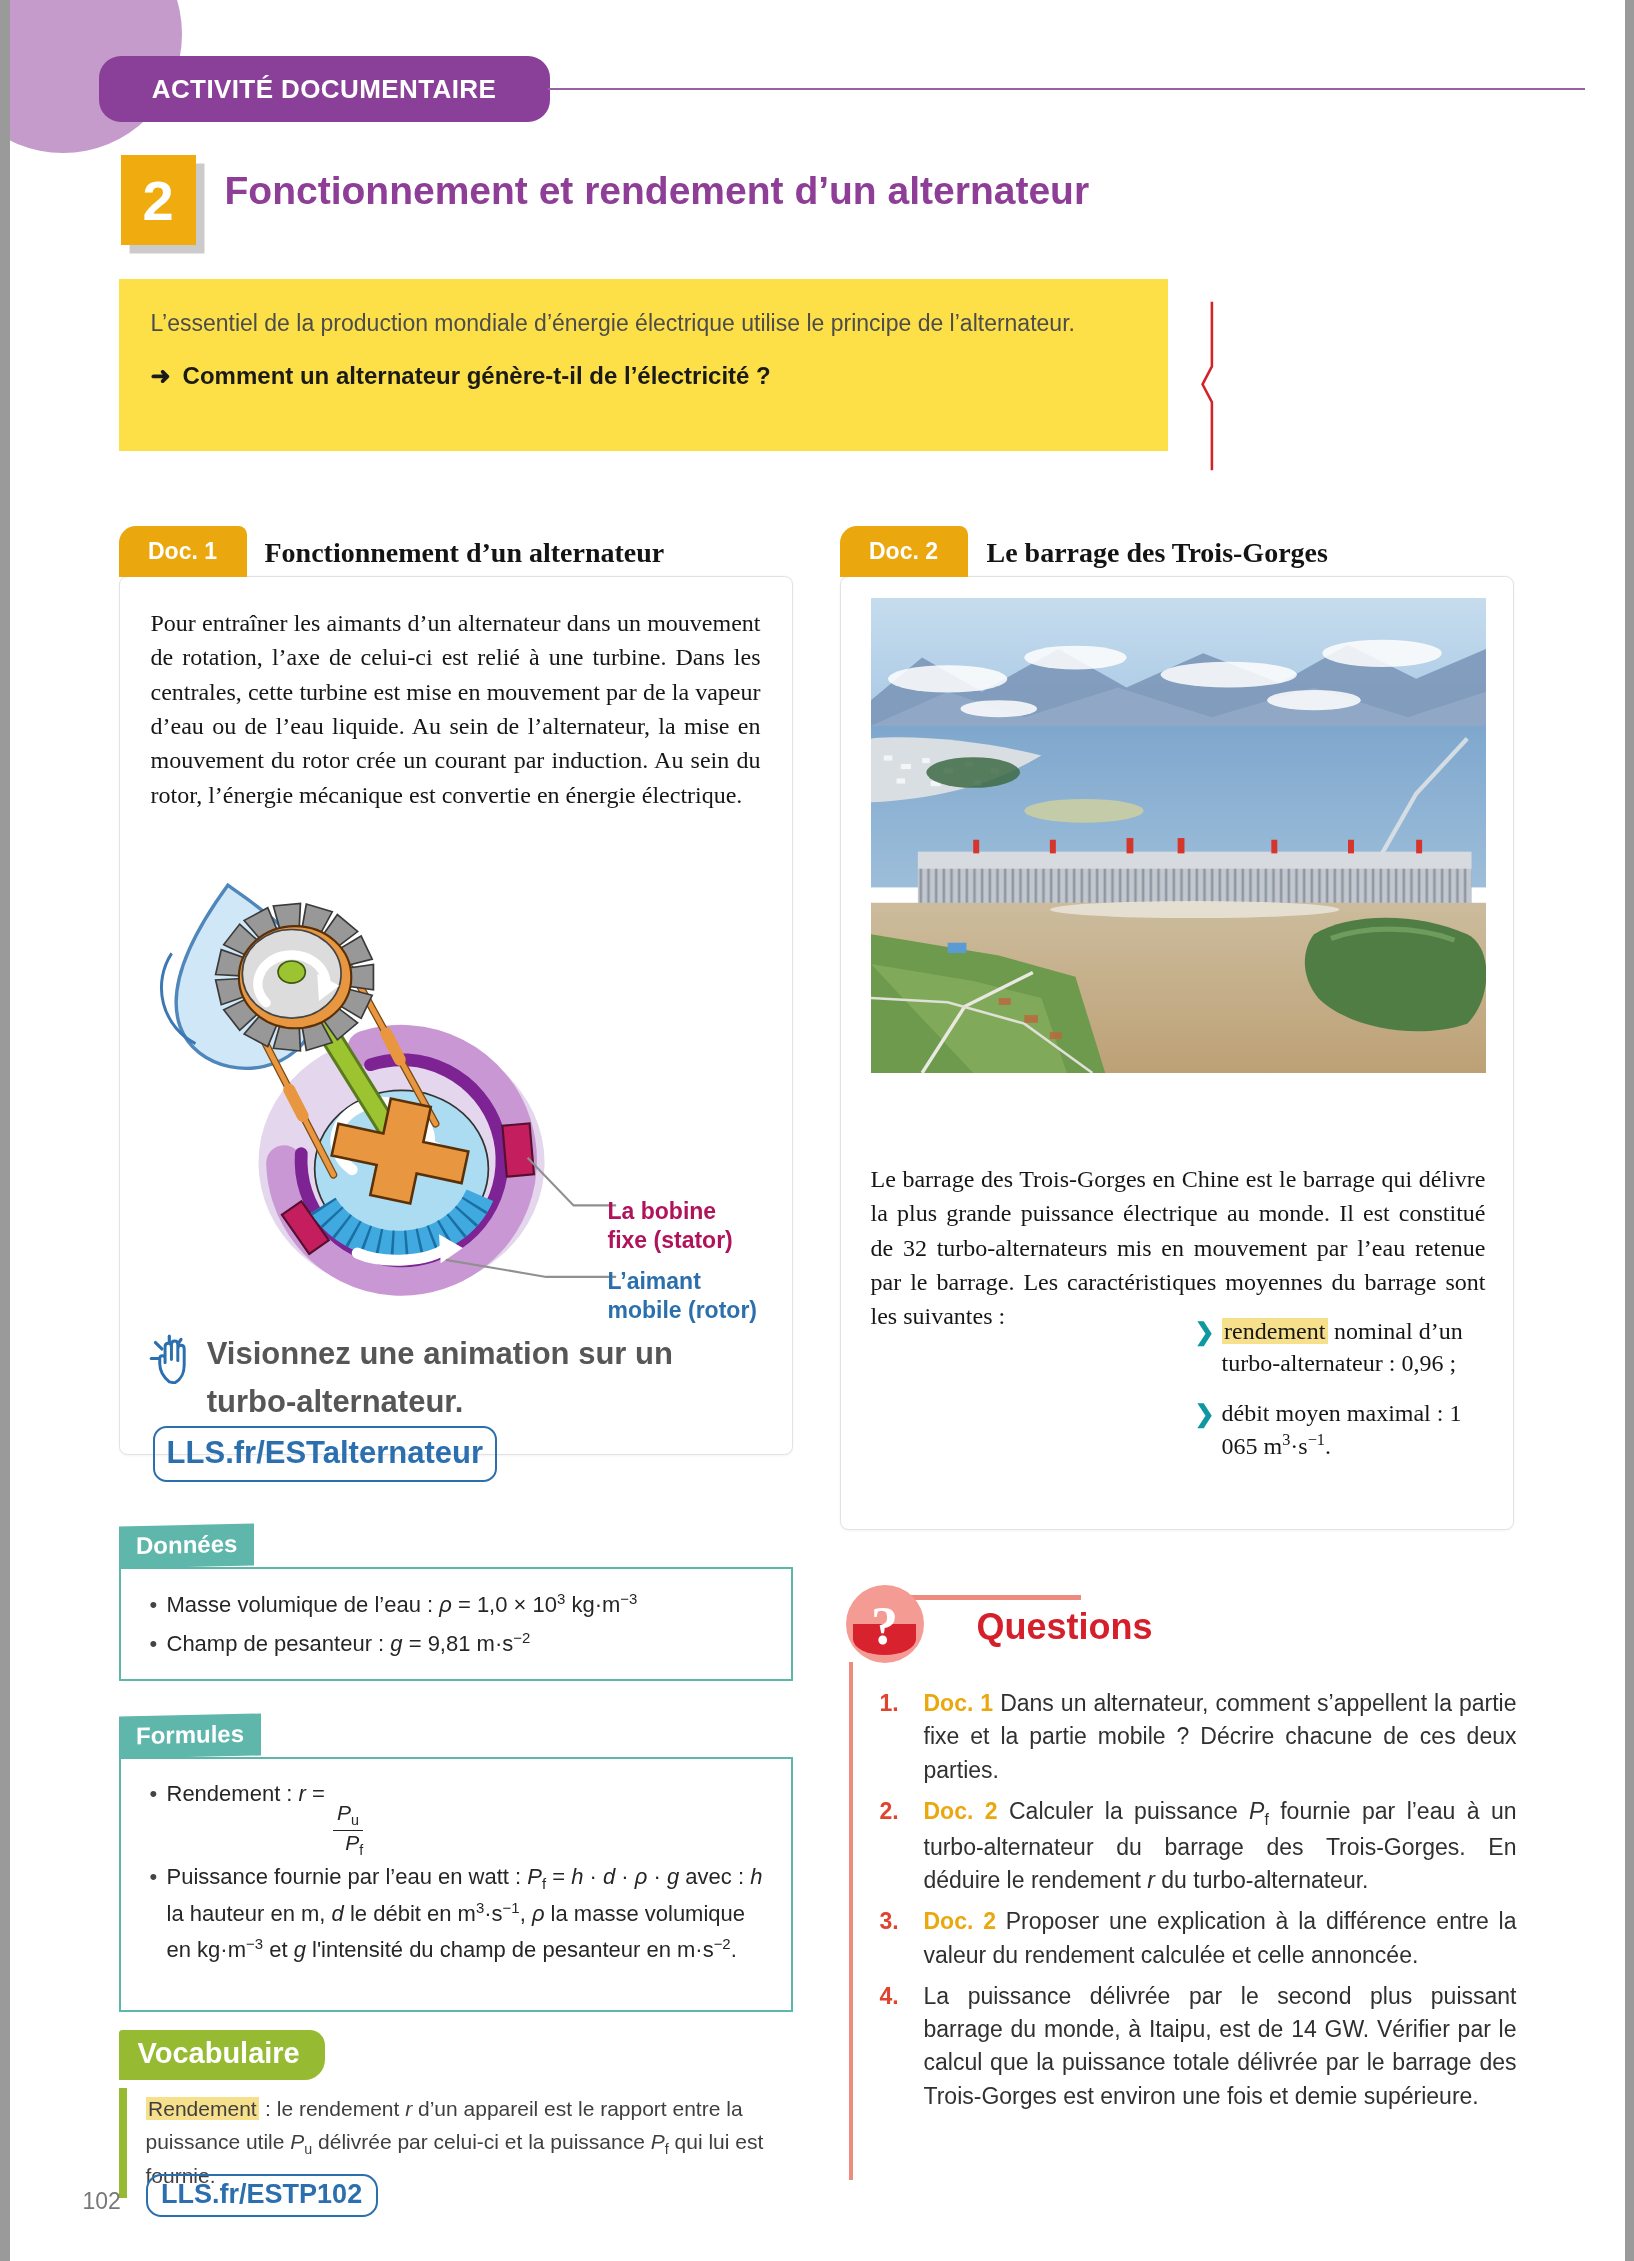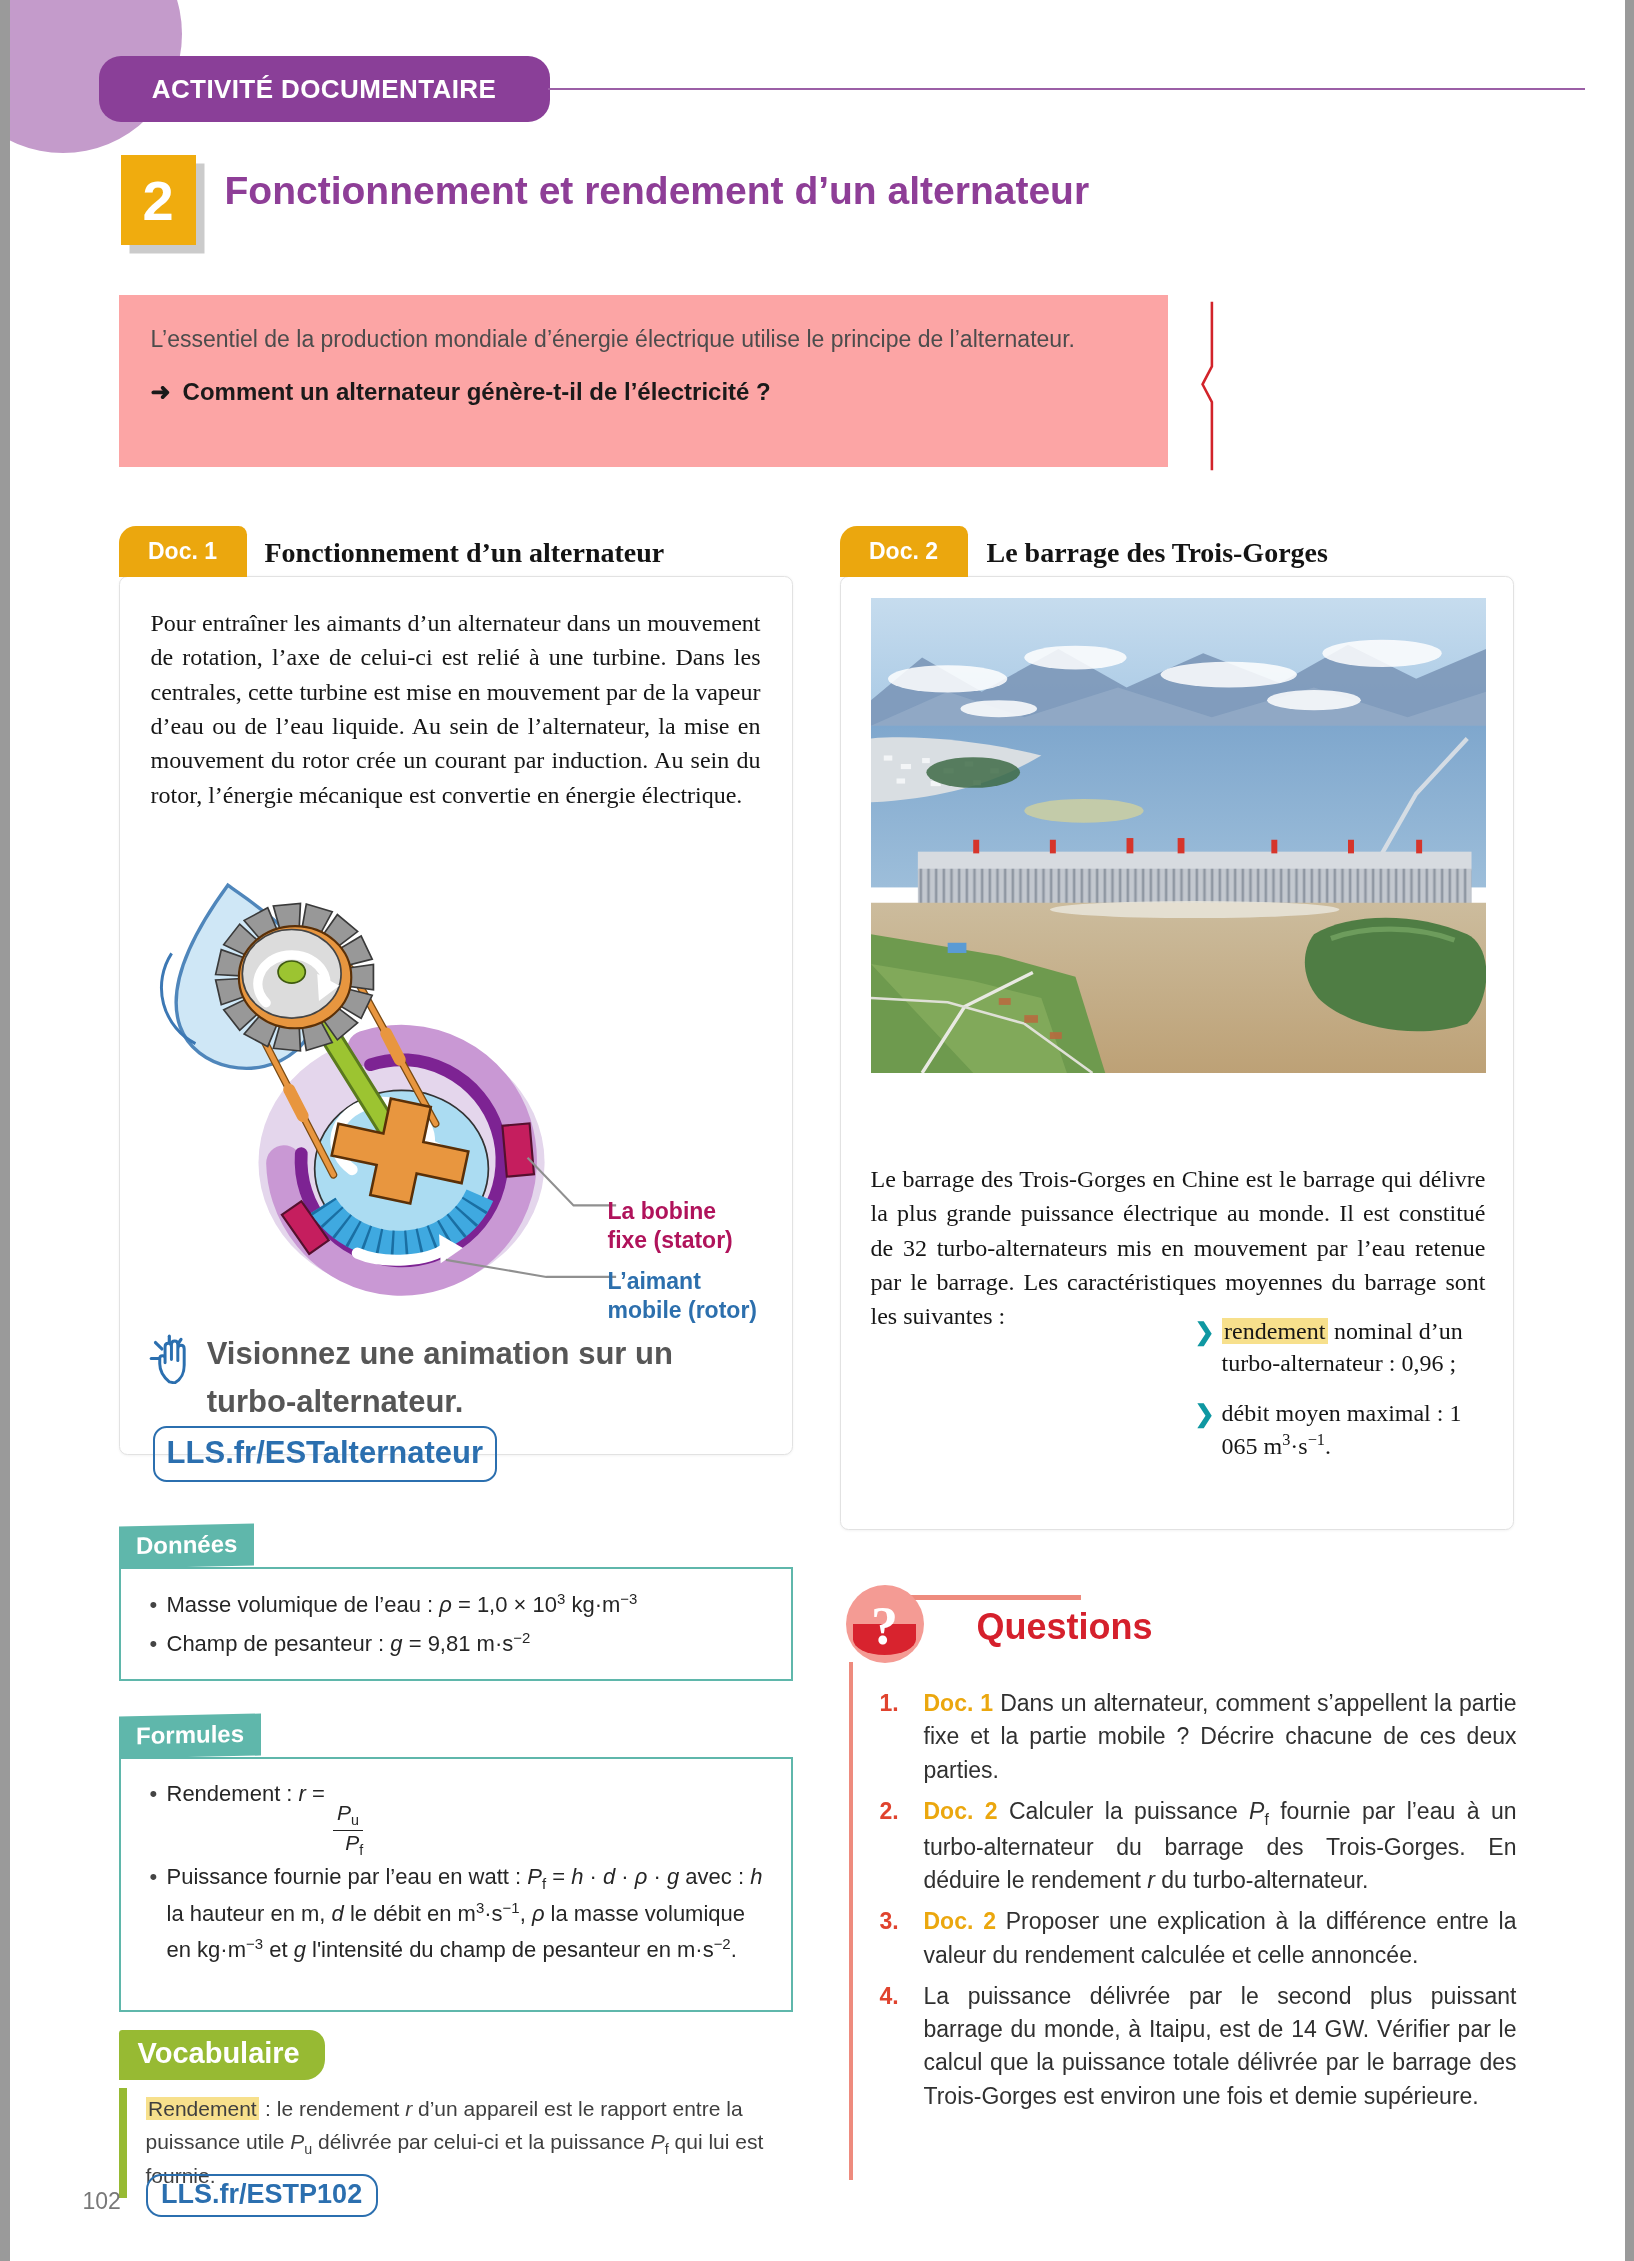--- a/index.html
+++ b/index.html
@@ -9,21 +9,21 @@
   
   .corner-blob { position:absolute; left:-66px; top:-85px; width:238px; height:238px; border-radius:50%; background:#c49bcb; }
   .act-badge { position:absolute; left:89px; top:56px; width:451px; height:66px; background:#8a3f98; border-radius:22px;
                display:flex; align-items:center; justify-content:center; color:#fff; font-weight:bold; font-size:26px; letter-spacing:0.4px; }
   .act-rule { position:absolute; left:538px; top:88px; width:1037px; height:1.7px; background:#9b5fa6; }
   .num-chip { position:absolute; left:111px; top:155px; width:75px; height:90px; background:#f0ac0e; box-shadow:8.5px 8.5px 0 0 #cbcbcb;
               display:flex; align-items:center; justify-content:center; color:#fff; font-weight:bold; font-size:56px; }
   .page-title { position:absolute; left:215px; top:169px; width:1277px; font-weight:bold; font-size:39px; color:#8e3e97; }
 
   
-  .intro { position:absolute; left:109px; top:295px; width:1049px; height:172px; background:#fca5a5; padding:25.5px 32px 0 32px; }
+  .intro { position:absolute; left:109px; top:279px; width:1049px; height:172px; background:#fde047; padding:25.5px 32px 0 32px; }
   .intro p { font-size:23px; color:#4c4c4c; text-align:justify; line-height:1.6; }
   .intro .q-line { margin-top:20.4px; font-size:24px; font-weight:bold; color:#1a1a1a; }
   .intro .q-line .arr { margin-right:12px; }
 
   
   .prior { position:absolute; left:1221px; top:300px; width:339px; }
   .prior h3 { font-size:25px; font-weight:bold; color:#ce1f2a; }
   .prior h3 span { background:#f7d9db; padding:1.7px 6.8px 2.6px 1.7px; }
   .prior ul { list-style:none; margin-top:12px; }
   .prior li { position:relative; padding-left:20.4px; font-size:23px; color:#333; line-height:1.5; }

